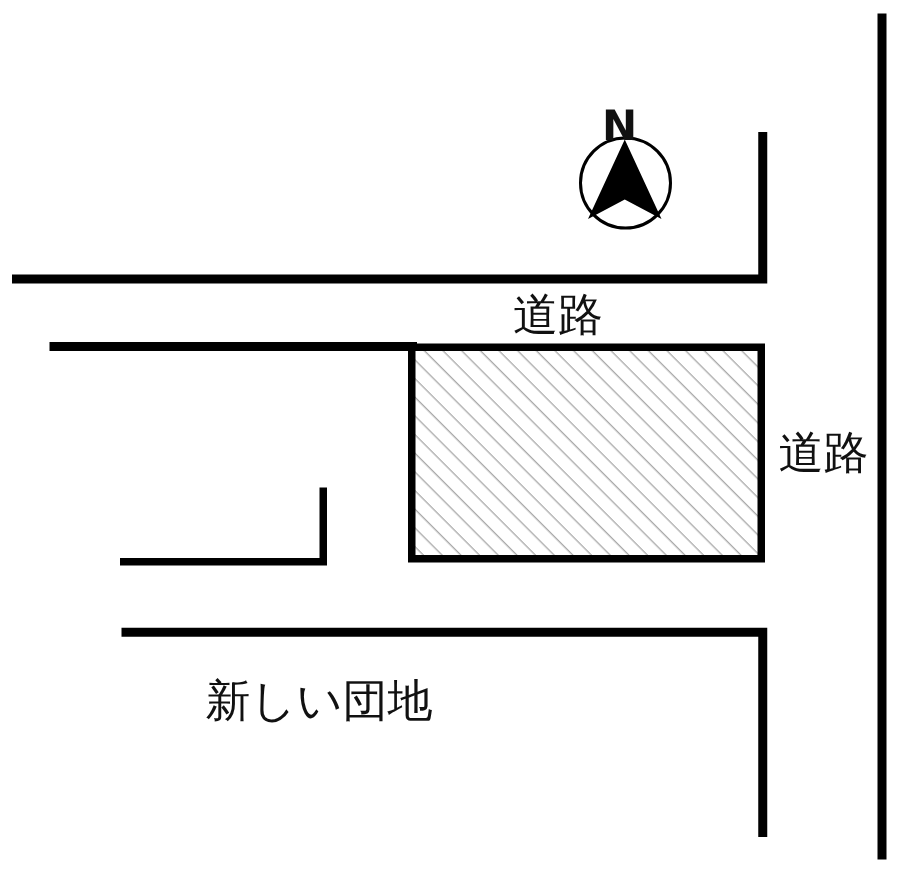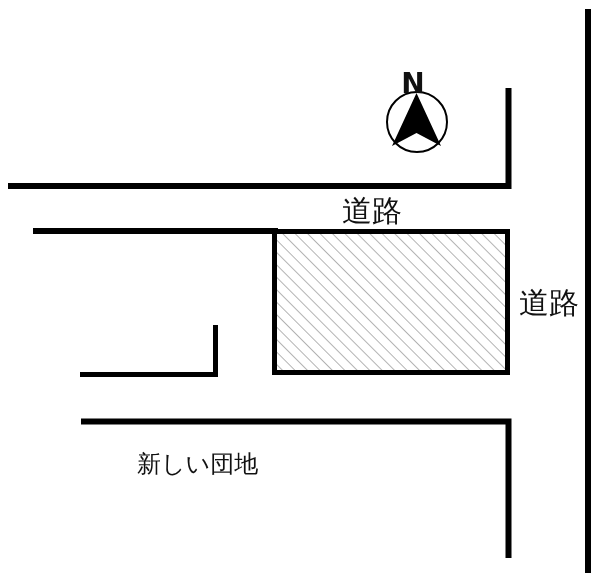--- a/index.html
+++ b/index.html
@@ -23,21 +23,21 @@
   }
   .lbl {
     position: absolute;
     color: #111111;
     white-space: nowrap;
     line-height: 1.05;
     user-select: none;
   }
   .lbl-road-top   { left: 342px; top: 195px; font-size: 30px; }
   .lbl-road-right { left: 519px; top: 287px; font-size: 30px; }
-  .lbl-district   { left: 137px; top: 452px; font-size: 24px; }
+  .lbl-district   { left: 137px; top: 452px; font-size: 30px; }
   .lbl-north {
     left: 395px; top: 69px;
     width: 36px;
     font-size: 28px;
     font-weight: 700;
     text-align: center;
   }
 </style>
 </head>
 <body>

